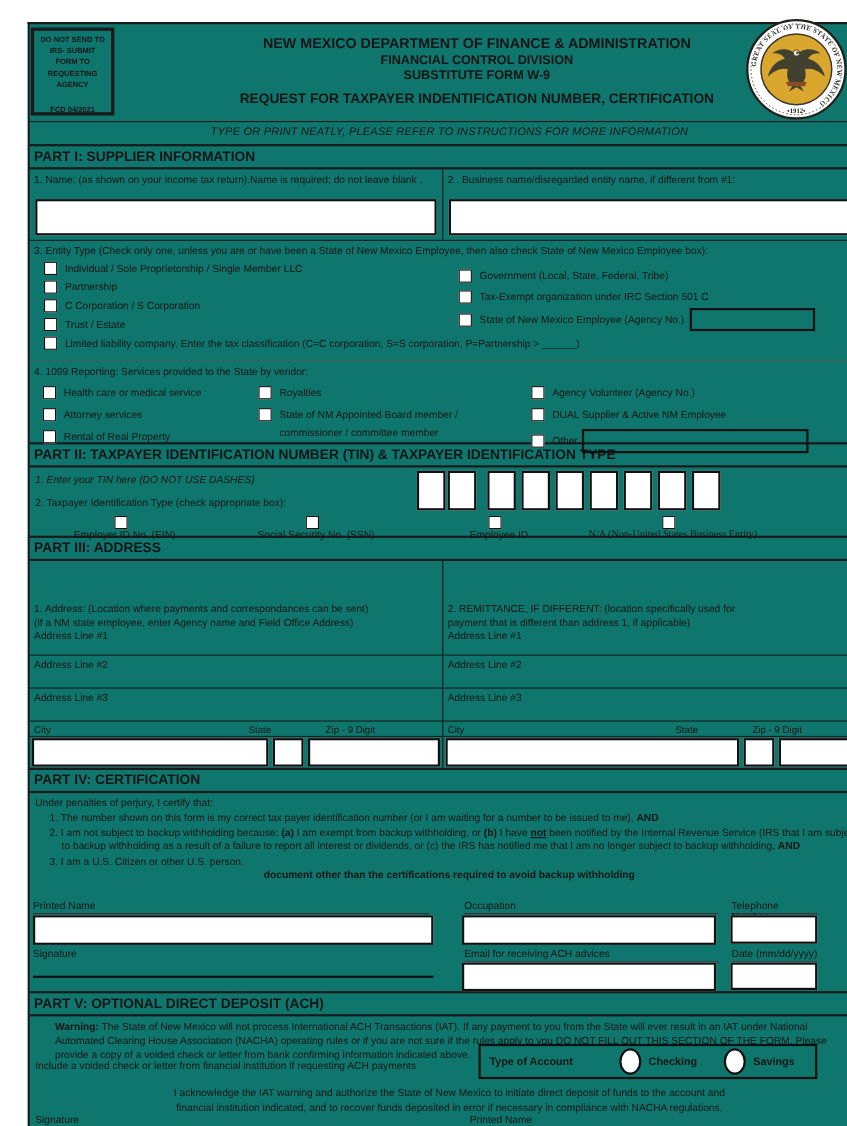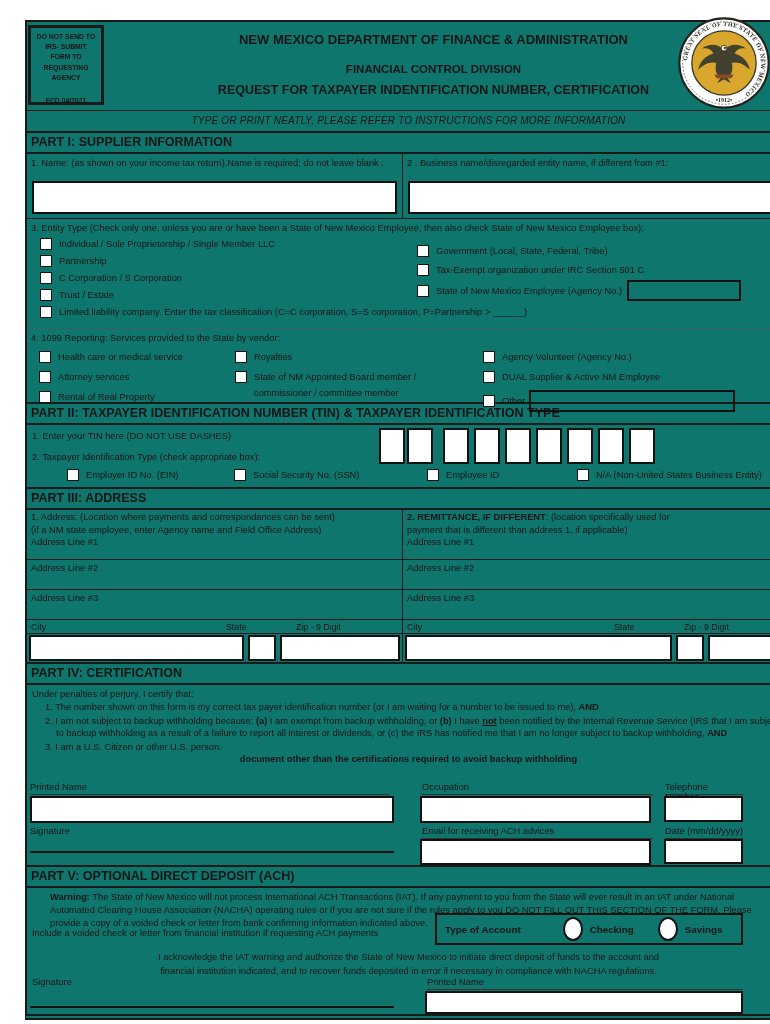--- a/index.html
+++ b/index.html
@@ -6,21 +6,21 @@
 html,body { width:770px; height:1024px; background:#fff; }
 body { position:relative; font-family:"Liberation Sans",sans-serif; color:#151515; }
 .form { position:absolute; left:25px; top:20px; width:767px; border:2px solid #1a1a1a; border-bottom:6px double #1a1a1a; background:#0f766e; }
 
 
 .hdr { position:relative; height:88px; }
 .notice { position:absolute; left:1px; top:3px; width:76px; height:80px; border:3px solid #1a1a1a; text-align:center; font-weight:bold; font-size:6.8px; line-height:1.5; padding-top:4px; }
 .notice .code { margin-top:13px; }
 .titles { text-align:center; padding:10px 60px 0 110px; }
 .t1 { font-weight:bold; font-size:13px; }
-.t2,.t3 { font-weight:bold; font-size:11.5px; margin-top:16px; }
+.t2,.t3 { font-weight:bold; font-size:11.5px; margin-top:2px; }
 .t4 { font-weight:bold; font-size:12.5px; margin-top:8px; }
 .seal { position:absolute; right:18px; top:-7px; width:96px; height:96px; }
 .instr { border-top:1.5px solid #1a1a1a; height:21px; line-height:20px; text-align:center; font-style:italic; font-size:10px; letter-spacing:.2px; }
 
 
 .ph { border-top:2.5px solid #1a1a1a; border-bottom:2px solid #1a1a1a; font-weight:bold; font-size:12.5px; padding:2px 4px 3px; }
 
 
 .lbl { font-size:9.3px; }
 .cb { width:12px; height:12px; border:1.6px solid #111; background:#fff; flex:none; display:inline-block; }
@@ -52,29 +52,29 @@
 .other-box { width:206px; height:22px; border:2px solid #111; margin-left:4px; flex:none; }
 
 
 .p2 { position:relative; height:62px; font-size:9.3px; }
 .p2-l1 { position:absolute; left:5px; top:6px; font-weight:bold; }
 .p2-l2 { position:absolute; left:5px; top:27px; }
 .tin-row { position:absolute; left:352px; top:3px; display:flex; }
 .tin-box { width:26px; height:36px; border:2.2px solid #111; margin-right:5px; background:#fff; }
 .tin-box.g1 { margin-right:2px; }
 .tin-box.g2 { margin-right:10px; }
-.type-item { position:absolute; top:44px; display:flex; align-items:center; }
+.type-item { position:absolute; top:44px; display:flex; align-items:center;flex-direction:column; }
 .type-item .cb { margin-right:7px; }
-.ti1{left:40px;} .ti2{left:207px;} .ti3{left:400px;} .ti4{left:550px;}
+.ti1{left:40px;} .ti2{left:207px;} .ti3{left:400px;} .ti4{left:508px;font-family:Liberation Serif, serif;}
 
 
 .addr { display:flex; font-size:9.3px; }
 .acol { flex:1; }
 .acl { width:376px; border-right:1.5px solid #1a1a1a; flex:none; }
-.aintro { height:50px; border-bottom:1.5px solid #1a1a1a; padding:1px 4px; line-height:1.35; }
+.aintro { height:50px; border-bottom:1.5px solid #1a1a1a; padding:1px 4px; line-height:1.35;margin-top:36px; }
 .aline { height:30px; border-bottom:1.5px solid #1a1a1a; padding:3px 4px; }
 .aline3 { height:30px; border-bottom:1.5px solid #1a1a1a; padding:3px 4px; }
 .csz-lab { display:flex; height:14px; border-bottom:1px solid #1a1a1a; font-size:8.8px; align-items:flex-end; padding:0 6px 1px 4px; }
 .csz-lab .f1 { flex:1; }
 .csz-lab .f2 { width:70px; }
 .csz-lab .f3 { width:100px; }
 .csz-box { display:flex; height:28px; padding:1px 2px; gap:4px; }
 .csz-box .bx { border:2.5px solid #111; background:#fff; }
 .city-b { flex:1; }
 .state-b { width:28px; flex:none; }
@@ -128,20 +128,21 @@
       <div>DO NOT SEND TO</div>
       <div>IRS- SUBMIT</div>
       <div>FORM TO</div>
       <div>REQUESTING</div>
       <div>AGENCY</div>
       <div class="code">FCD 04/2021</div>
     </div>
     <div class="titles">
       <div class="t1">NEW MEXICO DEPARTMENT OF FINANCE &amp; ADMINISTRATION</div>
       <div class="t2">FINANCIAL CONTROL DIVISION</div>
+      <div class="t3">SUBSTITUTE FORM W-9</div>
       <div class="t4">REQUEST FOR TAXPAYER INDENTIFICATION NUMBER, CERTIFICATION</div>
     </div>
     <svg class="seal" viewBox="0 0 100 100">
       <circle cx="50" cy="50" r="46.5" fill="#ffffff" stroke="#23231e" stroke-width="2.2"></circle>
       <circle cx="50" cy="50" r="43" fill="none" stroke="#55534a" stroke-width="0.9" stroke-dasharray="1.6,2"></circle>
       <circle cx="50" cy="50" r="33.5" fill="#d9a62e" stroke="#3b392f" stroke-width="1.4"></circle>
       <defs>
         <path id="ringTop" d="M 50,50 m -38.5,0 a 38.5,38.5 0 1,1 77,0 a 38.5,38.5 0 1,1 -77,0"></path>
       </defs>
       <text font-size="6.1" font-weight="bold" font-family="Liberation Serif, serif" fill="#23231e" letter-spacing="0.55">
@@ -248,21 +249,21 @@
       <div class="chkrow">
           <span class="cb"></span>
           <span>Other</span>
           <span class="other-box"></span>
         </div>
     </div>
   </div>
 
   <div class="ph">PART II: TAXPAYER IDENTIFICATION NUMBER (TIN) &amp; TAXPAYER IDENTIFICATION TYPE</div>
   <div class="p2">
-    <div class="p2-l1" style="font-weight:normal;">1. Enter your TIN here (DO NOT USE DASHES)</div>
+    <div class="p2-l1" style="font-weight:normal;font-style:italic;">1. Enter your TIN here (DO NOT USE DASHES)</div>
     <div class="p2-l2">2. Taxpayer Identification Type (check appropriate box):</div>
     <div class="tin-row">
       <span class="tin-box g1"></span>
       <span class="tin-box g2"></span>
       <span class="tin-box"></span>
       <span class="tin-box"></span>
       <span class="tin-box"></span>
       <span class="tin-box"></span>
       <span class="tin-box"></span>
       <span class="tin-box"></span>
@@ -303,21 +304,21 @@
       </div>
       <div class="csz-box">
         <span class="bx city-b"></span>
         <span class="bx state-b"></span>
         <span class="bx zipL"></span>
       </div>
     </div>
     <div class="acol">
       <div class="aintro">
         <div>
-          <span style="font-weight:bold;">2. REMITTANCE, IF DIFFERENT</span><span>:  (location specifically used for</span>
+          <span style="font-weight:normal;">2. REMITTANCE, IF DIFFERENT</span><span>:  (location specifically used for</span>
         </div>
         <div>payment that is different than address 1, if applicable)</div>
         <div>Address Line #1</div>
       </div>
       <div class="aline"><span>Address Line #2</span></div>
       <div class="aline3"><span>Address Line #3</span></div>
       <div class="csz-lab">
         <span class="f1">City</span>
         <span class="f2">State</span>
         <span class="f3">Zip - 9 Digit</span>

